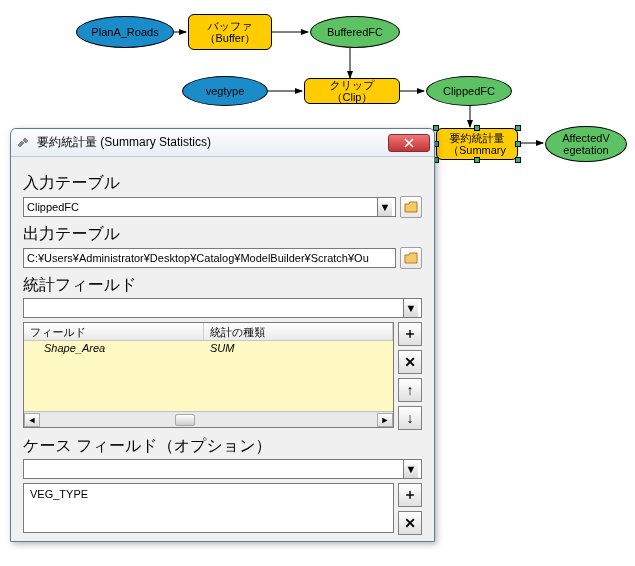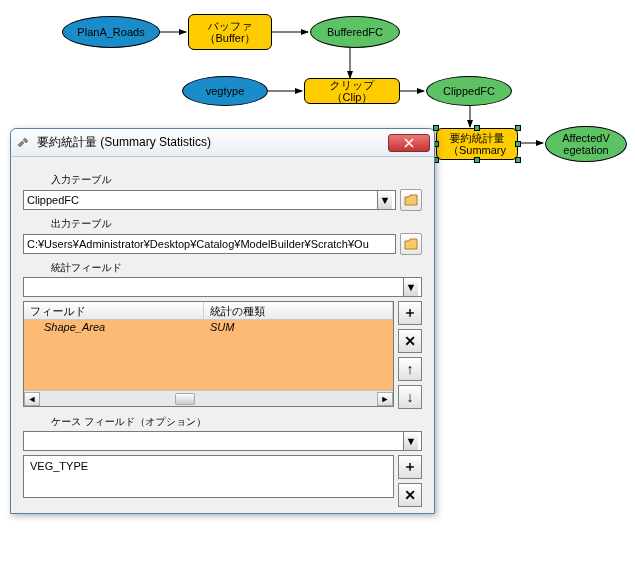--- a/index.html
+++ b/index.html
@@ -14,40 +14,40 @@
 .handles { position: absolute; width: 6px; height: 6px; background: #3cb371; border: 1px solid #000; }
 svg.arrows { position: absolute; top: 0; left: 0; width: 635px; height: 566px; pointer-events: none; }
 
 
 .dialog { position: absolute; left: 10px; top: 128px; width: 425px; background: #f0f0f0; border: 1px solid #5a7fa0; border-radius: 6px 6px 0 0; box-shadow: 2px 2px 6px rgba(0,0,0,0.3); }
 .titlebar { height: 28px; background: linear-gradient(#fdfdfd, #e8eef6); border-bottom: 1px solid #c0c8d0; border-radius: 6px 6px 0 0; display: flex; align-items: center; padding: 0 4px; justify-content: center; }
 .titlebar .icon { width: 16px; height: 16px; margin-right: 6px; display: flex; align-items: center; justify-content: center; }
 .titlebar .title { flex: 1; font-size: 12px; color: #000; }
 .closebtn { width: 42px; height: 18px; background: linear-gradient(#e77, #c43434); border: 1px solid #803030; border-radius: 3px; color: #fff; display: flex; align-items: center; justify-content: center; font-size: 11px; cursor: pointer; }
 .body { padding: 10px 12px 6px 12px; }
-.label { font-size: 10px; margin-bottom: 2px; margin-top: 6px; margin-left: 28px; }
+.label { font-size: 16px; margin-bottom: 2px; margin-top: 6px; }
 .row { display: flex; align-items: center; gap: 4px; margin-bottom: 2px; }
 .select, .input { flex: 1; height: 20px; border: 1px solid #7a7a7a; background: #fff; font-size: 11px; padding: 0 3px; }
 .select { display: flex; align-items: center; justify-content: space-between; }
 .drop { width: 15px; height: 18px; border-left: 1px solid #7a7a7a; display: flex; align-items: center; justify-content: center; background: linear-gradient(#fff,#d8d8d8); }
 .folderbtn { width: 22px; height: 22px; border: 1px solid #a0a0a0; background: linear-gradient(#fff,#e8e8e8); display: flex; align-items: center; justify-content: center; cursor: pointer; border-radius: 2px; }
 .listwrap { display: flex; gap: 4px; }
-.listbox { flex: 1; border: 1px solid #7a7a7a; background: #fdba74; height: 106px; overflow: hidden; position: relative; }
+.listbox { flex: 1; border: 1px solid #7a7a7a; background: #fef9c3; height: 106px; overflow: hidden; position: relative; }
 .listheader { display: flex; background: linear-gradient(#fff,#eaeaea); border-bottom: 1px solid #c8c8c8; height: 18px; font-size: 11px; }
 .listheader div { padding: 2px 6px; border-right: 1px solid #d0d0d0; }
 .listrow { display: flex; font-size: 11px; height: 16px; }
 .listrow div { padding: 1px 6px; font-style: italic; }
 .col1 { width: 180px; } .col2 { flex: 1; }
 .hscroll { position: absolute; bottom: 0; left: 0; right: 0; height: 16px; background: #e8e8e8; border-top: 1px solid #c0c0c0; display:flex; align-items:center; }
 .hscroll .arrow { width:16px;height:14px;border:1px solid #aaa;background:linear-gradient(#fff,#ddd);display:flex;align-items:center;justify-content:center;font-size:9px; }
 .hscroll .track { flex:1;height:14px;position:relative; }
 .hscroll .thumb { position:absolute;left:40%;width:20px;height:12px;top:1px;background:linear-gradient(#fff,#ccc);border:1px solid #aaa;border-radius:2px; }
 .btncol { display: flex; flex-direction: column; gap: 4px; }
 .sqbtn { width: 24px; height: 24px; border: 1px solid #808080; background: linear-gradient(#fff,#e0e0e0); display: flex; align-items: center; justify-content: center; font-size: 14px; font-weight: bold; cursor: pointer; }
-.listbox2 { flex: 1; border: 1px solid #7a7a7a; background: #fff; height: 43px; padding: 4px 6px; font-size: 11px; }
+.listbox2 { flex: 1; border: 1px solid #7a7a7a; background: #fff; height: 50px; padding: 4px 6px; font-size: 11px; }
 .buttonbar { border-top: 1px solid #c8c8c8; padding: 8px 10px; display: flex; gap: 12px; justify-content: center; background: #f0f0f0; }
 .btn { height: 22px; padding: 0 14px; border: 1px solid #8a8a8a; background: linear-gradient(#fff,#e4e4e4); font-size: 11px; cursor: pointer; border-radius: 3px; display:flex;align-items:center; }
 .btn.primary { border: 1px solid #3a7fc0; background: linear-gradient(#eaf3fc,#bcd8f2); padding: 0 28px; }
 </style>
 </head>
 <body>
 
 <div class="canvas">
   <svg class="arrows">
     <defs>
@@ -57,21 +57,21 @@
       </defs>
     <line x1="160" y1="32" x2="186" y2="32" stroke="#000" marker-end="url(#ah)"></line>
     <line x1="272" y1="32" x2="308" y2="32" stroke="#000" marker-end="url(#ah)"></line>
     <line x1="350" y1="48" x2="350" y2="78" stroke="#000" marker-end="url(#ah)"></line>
     <line x1="268" y1="91" x2="302" y2="91" stroke="#000" marker-end="url(#ah)"></line>
     <line x1="400" y1="91" x2="424" y2="91" stroke="#000" marker-end="url(#ah)"></line>
     <line x1="470" y1="106" x2="470" y2="127" stroke="#000" marker-end="url(#ah)"></line>
     <line x1="520" y1="143" x2="543" y2="143" stroke="#000" marker-end="url(#ah)"></line>
   </svg>
 
-  <div class="node-ellipse blue" style="left:62px;top:16px;width:98px;height:32px">PlanA_Roads</div>
+  <div class="node-ellipse blue" style="left:76px;top:16px;width:98px;height:32px">PlanA_Roads</div>
   <div class="node-rect" style="left:188px;top:14px;width:84px;height:36px;white-space:pre-line">バッファ
 （Buffer）</div>
   <div class="node-ellipse blue" style="left:182px;top:76px;width:86px;height:30px">vegtype</div>
   <div class="node-ellipse green" style="left:310px;top:16px;width:90px;height:32px">BufferedFC</div>
   <div class="node-rect" style="left:304px;top:78px;width:96px;height:26px">クリップ（Clip）</div>
   <div class="node-ellipse green" style="left:426px;top:76px;width:86px;height:30px">ClippedFC</div>
   <div class="node-rect" style="left:436px;top:128px;width:82px;height:32px;white-space:pre-line">要約統計量
 （Summary</div>
   <div class="handles" style="left:433px;top:125px"></div>
     <div class="handles" style="left:515px;top:125px"></div>

